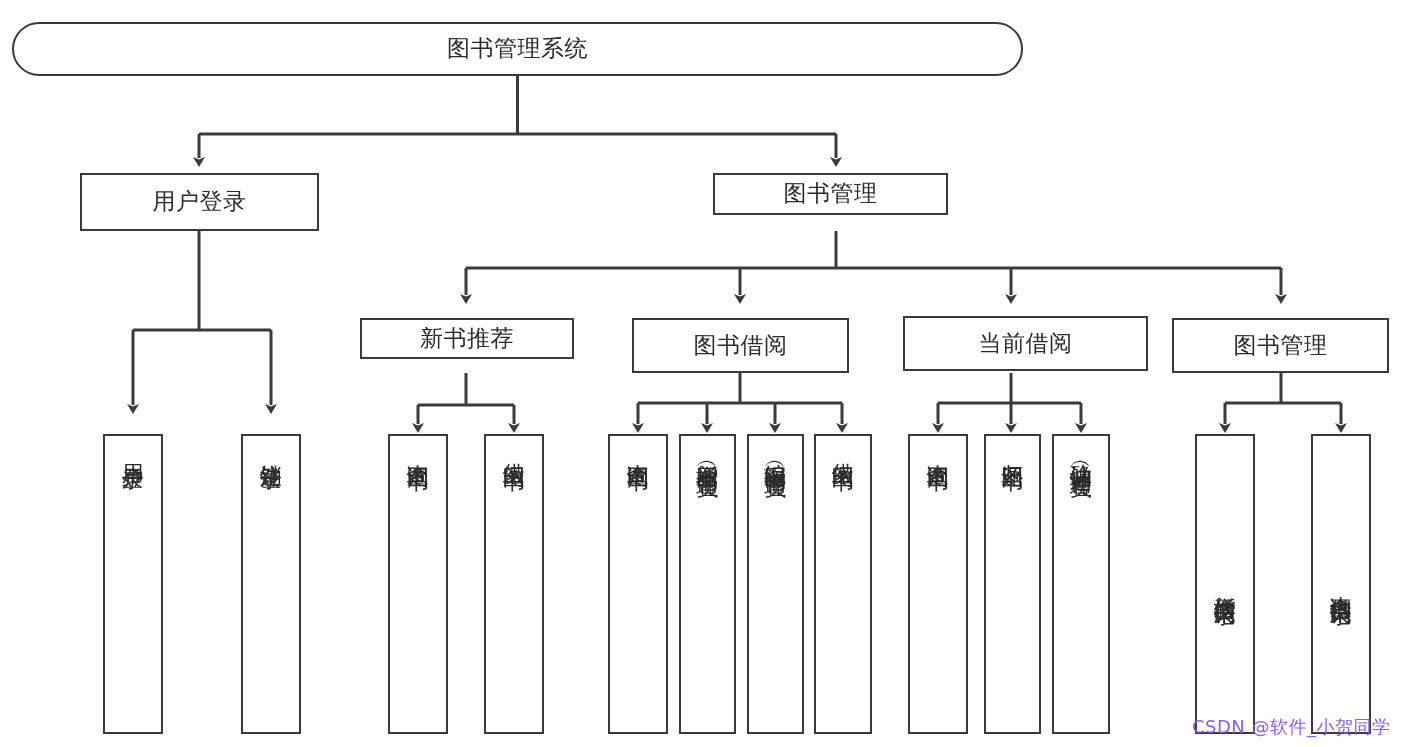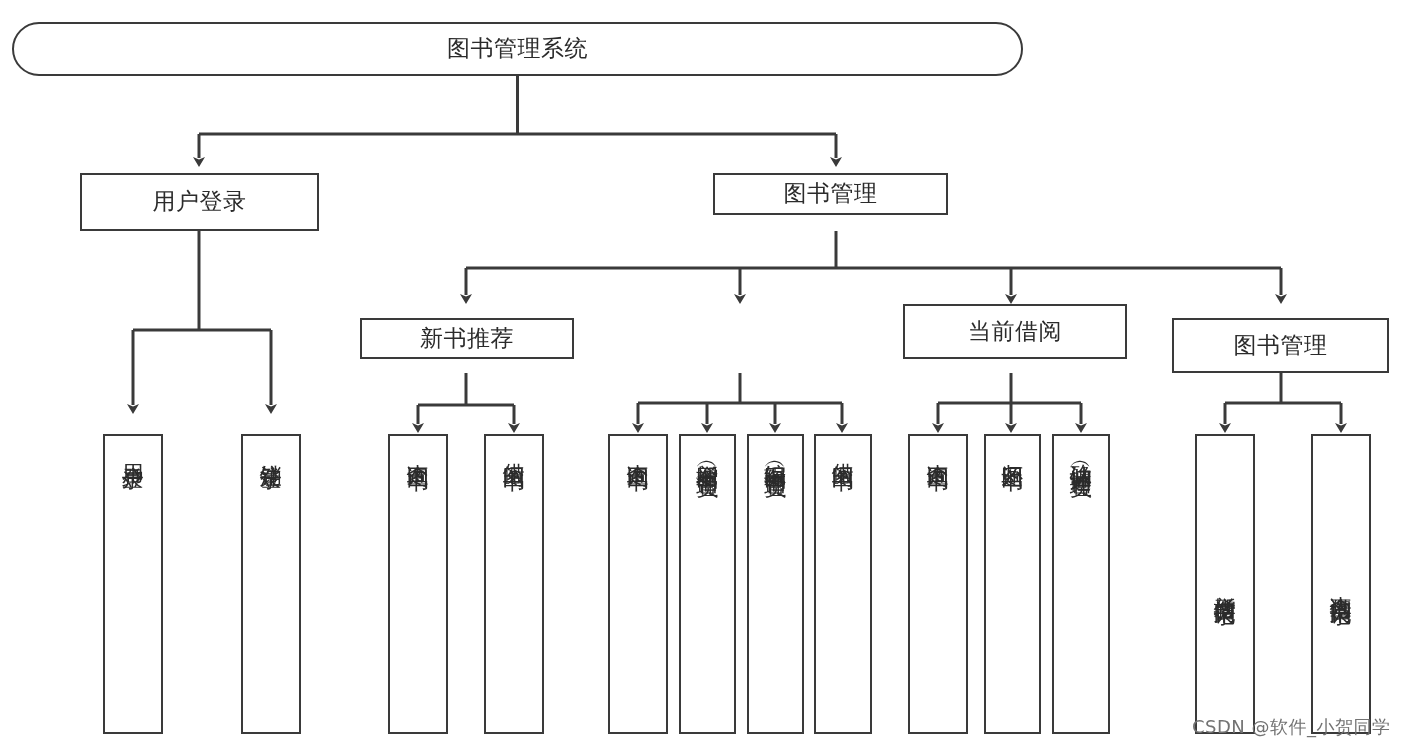--- a/index.html
+++ b/index.html
@@ -54,21 +54,21 @@
     letter-spacing: 2px;
     white-space: nowrap;
   }
   .node.vert.mid {
     align-items: center;
     padding-top: 0;
   }
   #watermark {
     position: absolute;
     font-size: 18px;
-    color: #737373;
+    color: #8b5cf6;
     white-space: nowrap;
     letter-spacing: 0.5px;
   }
 </style>
 </head>
 <body>
 
 <div id="canvas">
 
   <svg class="wires" viewBox="0 0 1405 747" xmlns="http://www.w3.org/2000/svg">
@@ -128,21 +128,24 @@
   <div class="node horiz" style="left:80px; top:173px; width:239px; height:58px;">
     <span class="label">用户登录</span>
   </div>
   <div class="node horiz" style="left:713px; top:173px; width:235px; height:42px;">
     <span class="label">图书管理</span>
   </div>
 
   <div class="node horiz" style="left:360px; top:318px; width:214px; height:41px;">
     <span class="label">新书推荐</span>
   </div>
-  <div class="node horiz" style="left:903px; top:304px; width:224px; height:55px;text-align:right;">
+  <div class="node horiz" style="left:632px; top:318px; width:217px; height:55px;">
+    <span class="label">图书借阅</span>
+  </div>
+  <div class="node horiz" style="left:903px; top:316px; width:245px; height:55px;text-align:right;">
     <span class="label">当前借阅</span>
   </div>
   <div class="node horiz" style="left:1172px; top:318px; width:217px; height:55px;">
     <span class="label">图书管理</span>
   </div>
 
   <div class="node vert" style="left:103px; top:434px; width:60px; height:300px;">
     <span class="label">用户登录</span>
   </div>
   <div class="node vert" style="left:241px; top:434px; width:60px; height:300px;">

